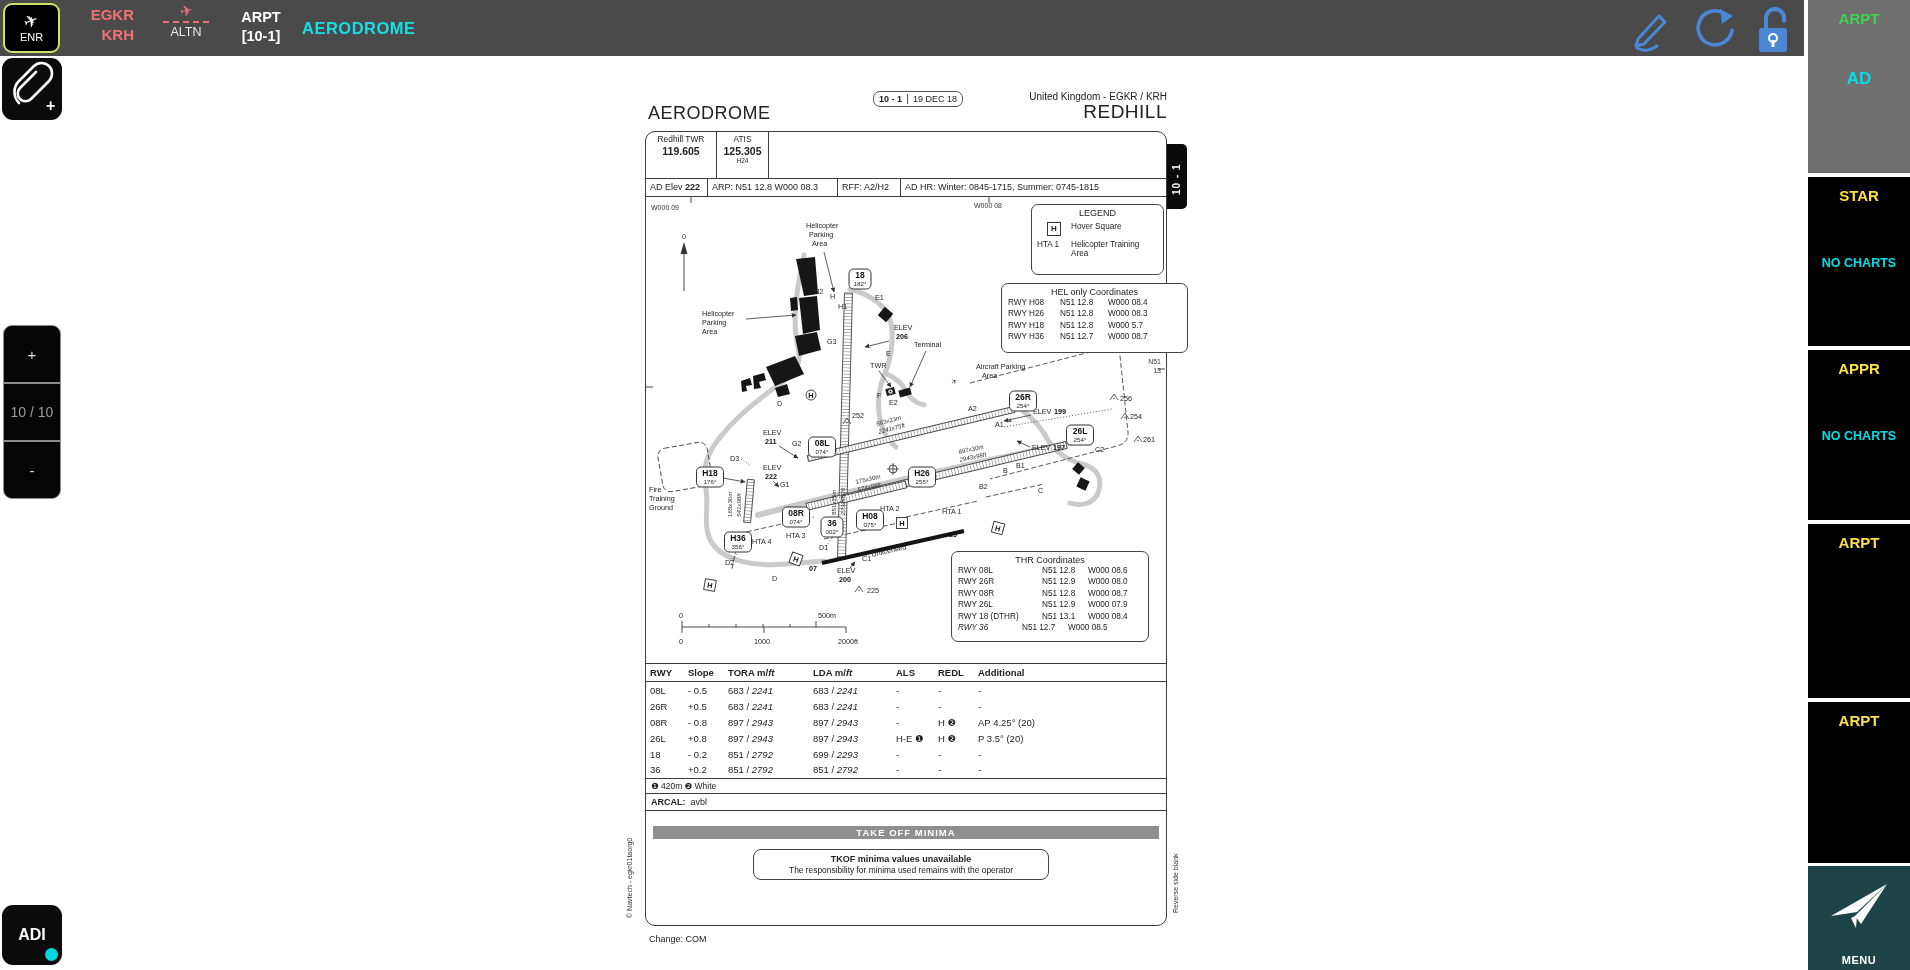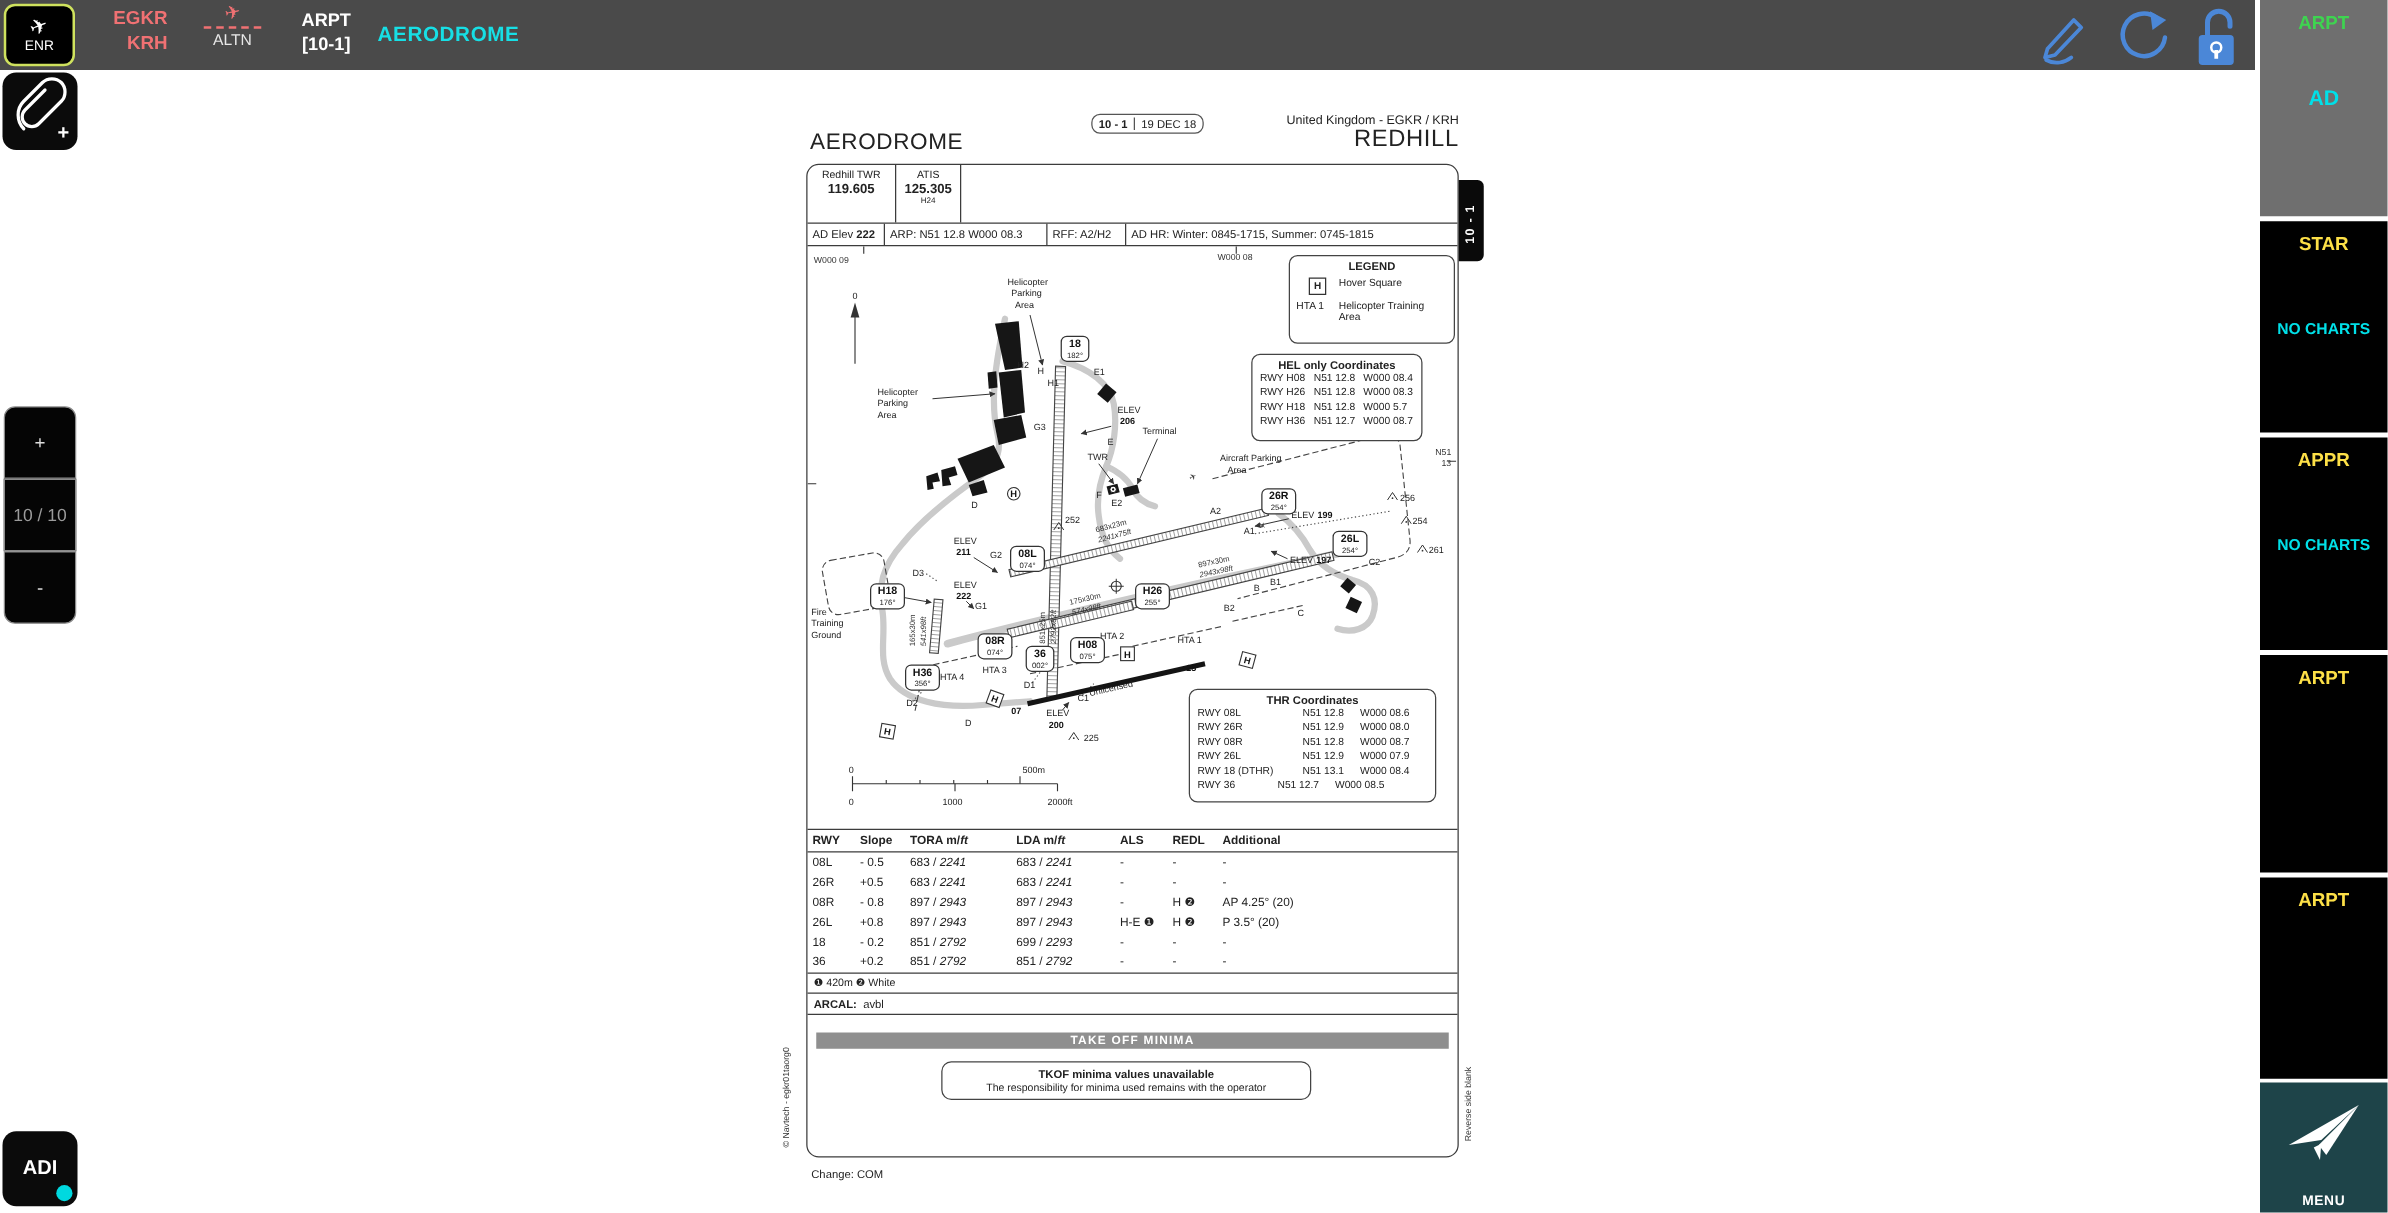--- a/index.html
+++ b/index.html
@@ -71,21 +71,21 @@
   .tx-di{font-size:6.2px;font-style:italic;fill:#333;}
   .tx-rn{font-size:8.5px;font-weight:bold;fill:#111;}
   .tx-rd{font-size:6.2px;fill:#222;}
   .tx-hb{font-size:7.5px;font-weight:bold;fill:#111;}
   .tx-plane{font-size:7px;fill:#444;}
   .rwybox{fill:#fff;stroke:#333;stroke-width:1;}
   .hbox{fill:#fff;stroke:#333;stroke-width:.9;}
   .ldr{stroke:#333;stroke-width:.8;fill:none;}
   .obst{fill:none;stroke:#333;stroke-width:.8;}
   .ovbox{position:absolute;border:1px solid #444;border-radius:7px;background:#fff;box-sizing:border-box;z-index:3;}
-  .ovbox .bt{font-weight:bold;font-size:9px;text-align:center;margin-top:3px;}
+  .ovbox .bt{font-weight:normal;font-size:9px;text-align:center;margin-top:3px;}
   .crow{display:flex;font-size:8.2px;line-height:11.4px;padding-left:6px;}
   .crow span{display:inline-block;white-space:nowrap;}
   .lg-row{display:flex;align-items:flex-start;font-size:8.2px;margin-top:4px;padding:0 5px;}
   .lg-sym{width:34px;flex:none;text-align:center;}
   .lg-hbox{display:inline-block;width:12px;height:12px;border:1px solid #333;font-size:8px;font-weight:bold;line-height:12px;}
   .tab101{position:absolute;left:521px;top:12px;width:20px;height:65px;background:#0a0a0a;border-radius:0 5px 5px 0;z-index:4;}
   .tab101 span{position:absolute;left:4px;top:51px;transform:rotate(-90deg);transform-origin:0 0;
                color:#fff;font-weight:bold;font-size:10px;letter-spacing:1px;white-space:nowrap;}
   .rtable{position:absolute;left:0;top:531px;width:100%;font-size:9.5px;}
   .thead{display:flex;border-top:1px solid #3c3c3c;border-bottom:1px solid #3c3c3c;font-weight:bold;height:17px;align-items:center;}
@@ -485,21 +485,21 @@
       <div class="lg-row">
         <span class="lg-sym"><span class="lg-hbox">H</span></span>
         <span>Hover Square</span>
       </div>
       <div class="lg-row">
         <span class="lg-sym" style="font-size:8.2px;text-align:left">HTA 1</span>
         <span style="width:86px">Helicopter Training Area</span>
       </div>
     </div>
 
-    <div class="ovbox" style="left:355px;top:151px;width:137px;height:70px">
+    <div class="ovbox" style="left:355px;top:151px;width:187px;height:70px">
       <div class="bt">HEL only Coordinates</div>
       <div>
           <div class="crow">
             <span style="width: 52px;">RWY H08</span>
             <span style="width: 48px;">N51 12.8</span>
             <span style="width: 56px;">W000 08.4</span>
           </div>
           <div class="crow">
             <span style="width: 52px;">RWY H26</span>
             <span style="width: 48px;">N51 12.8</span>
@@ -540,21 +540,21 @@
             <span style="width: 84px;">RWY 26L</span>
             <span style="width: 46px;">N51 12.9</span>
             <span style="width: 58px;">W000 07.9</span>
           </div>
           <div class="crow">
             <span style="width: 84px;">RWY 18 (DTHR)</span>
             <span style="width: 46px;">N51 13.1</span>
             <span style="width: 58px;">W000 08.4</span>
           </div>
           <div class="crow">
-            <span style="width: 64px;">RWY 36</span>
+            <span style="width: 64px; font-style: italic;">RWY 36</span>
             <span style="width: 46px;">N51 12.7</span>
             <span style="width: 58px;">W000 08.5</span>
           </div>
         </div>
     </div>
 
     <div class="tab101">
       <span>10 - 1</span>
     </div>
 

